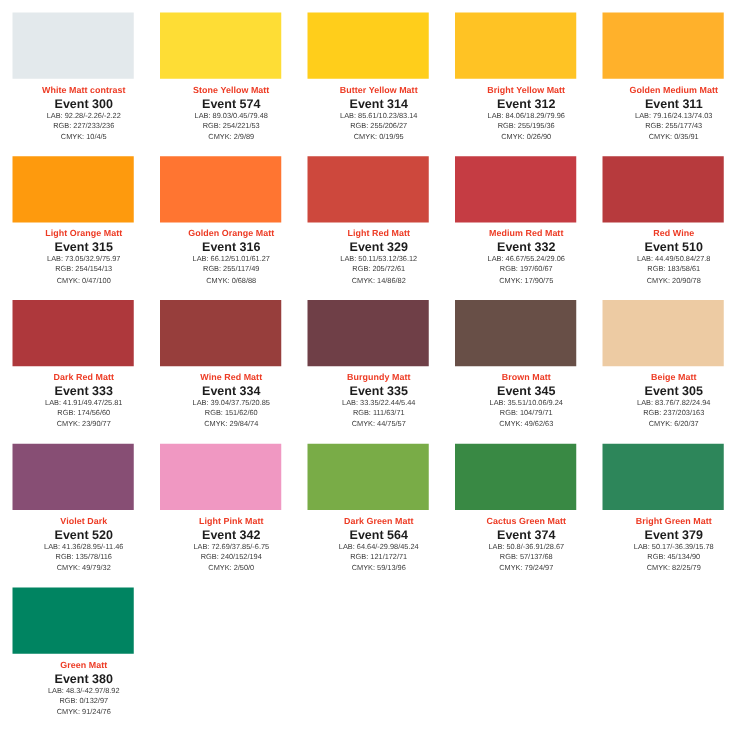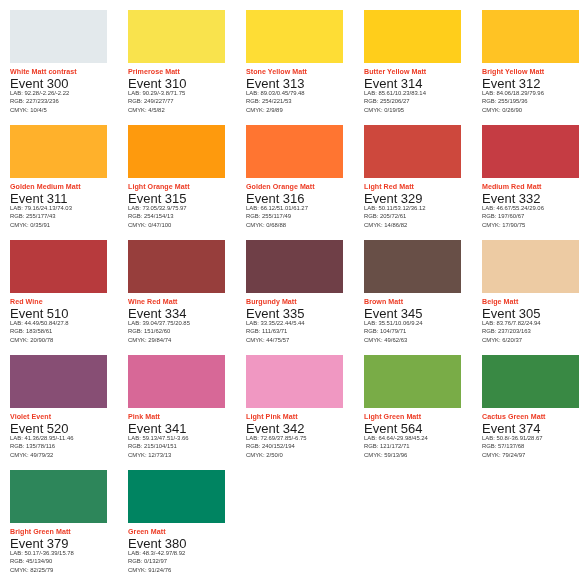--- a/index.html
+++ b/index.html
@@ -14,20 +14,21 @@
     overflow: hidden;
   }
   #grid {
     display: grid;
     grid-template-columns: repeat(5, 114px);
     grid-template-rows: repeat(5, 114px);
     column-gap: 4px;
     row-gap: 1px;
     padding: 10px 0 0 10px;
     box-sizing: border-box;
+    text-align: center;
   }
   .swatch-card {
     width: 114px;
     height: 114px;
     position: relative;
     box-sizing: border-box;
   }
   .swatch-chip {
     width: 97px;
     height: 53px;
@@ -37,22 +38,22 @@
     color: #ed3b24;
     font-size: 7.1px;
     font-weight: bold;
     letter-spacing: 0.05px;
     margin-top: 4.5px;
     line-height: 8px;
     white-space: nowrap;
   }
   .swatch-event {
     color: #1c1c1c;
-    font-size: 13px;
-    font-weight: normal;
+    font-size: 10px;
+    font-weight: bold;
     margin-top: 3.5px;
     line-height: 9px;
     white-space: nowrap;
   }
   .swatch-spec {
     color: #3a3a3a;
     font-size: 5.9px;
     line-height: 7.6px;
     margin-top: 1px;
     white-space: nowrap;
@@ -69,33 +70,23 @@
       <div class="swatch-chip" style="background: rgb(227, 233, 236);"></div>
       <div class="swatch-name">White Matt contrast</div>
       <div class="swatch-event">Event 300</div>
       <div class="spec-block">
         <div class="swatch-spec">LAB: 92.28/-2.26/-2.22</div>
         <div class="swatch-spec">RGB: 227/233/236</div>
         <div class="swatch-spec">CMYK: 10/4/5</div>
       </div>
     </div>
     <div class="swatch-card">
-      <div class="swatch-chip" style="background: rgb(249, 227, 77);"></div>
-      <div class="swatch-name">Primerose Matt</div>
-      <div class="swatch-event">Event 310</div>
-      <div class="spec-block">
-        <div class="swatch-spec">LAB: 90.29/-3.8/71.75</div>
-        <div class="swatch-spec">RGB: 249/227/77</div>
-        <div class="swatch-spec">CMYK: 4/5/82</div>
-      </div>
-    </div>
-    <div class="swatch-card">
       <div class="swatch-chip" style="background: rgb(254, 221, 53);"></div>
       <div class="swatch-name">Stone Yellow Matt</div>
-      <div class="swatch-event">Event 313</div>
+      <div class="swatch-event">Event 574</div>
       <div class="spec-block">
         <div class="swatch-spec">LAB: 89.03/0.45/79.48</div>
         <div class="swatch-spec">RGB: 254/221/53</div>
         <div class="swatch-spec">CMYK: 2/9/89</div>
       </div>
     </div>
     <div class="swatch-card">
       <div class="swatch-chip" style="background: rgb(255, 206, 27);"></div>
       <div class="swatch-name">Butter Yellow Matt</div>
       <div class="swatch-event">Event 314</div>
@@ -169,20 +160,30 @@
       <div class="swatch-chip" style="background: rgb(183, 58, 61);"></div>
       <div class="swatch-name">Red Wine</div>
       <div class="swatch-event">Event 510</div>
       <div class="spec-block">
         <div class="swatch-spec">LAB: 44.49/50.84/27.8</div>
         <div class="swatch-spec">RGB: 183/58/61</div>
         <div class="swatch-spec">CMYK: 20/90/78</div>
       </div>
     </div>
     <div class="swatch-card">
+      <div class="swatch-chip" style="background: rgb(174, 56, 60);"></div>
+      <div class="swatch-name">Dark Red Matt</div>
+      <div class="swatch-event">Event 333</div>
+      <div class="spec-block">
+        <div class="swatch-spec">LAB: 41.91/49.47/25.81</div>
+        <div class="swatch-spec">RGB: 174/56/60</div>
+        <div class="swatch-spec">CMYK: 23/90/77</div>
+      </div>
+    </div>
+    <div class="swatch-card">
       <div class="swatch-chip" style="background: rgb(151, 62, 60);"></div>
       <div class="swatch-name">Wine Red Matt</div>
       <div class="swatch-event">Event 334</div>
       <div class="spec-block">
         <div class="swatch-spec">LAB: 39.04/37.75/20.85</div>
         <div class="swatch-spec">RGB: 151/62/60</div>
         <div class="swatch-spec">CMYK: 29/84/74</div>
       </div>
     </div>
     <div class="swatch-card">
@@ -210,51 +211,41 @@
       <div class="swatch-name">Beige Matt</div>
       <div class="swatch-event">Event 305</div>
       <div class="spec-block">
         <div class="swatch-spec">LAB: 83.76/7.82/24.94</div>
         <div class="swatch-spec">RGB: 237/203/163</div>
         <div class="swatch-spec">CMYK: 6/20/37</div>
       </div>
     </div>
     <div class="swatch-card">
       <div class="swatch-chip" style="background: rgb(135, 78, 116);"></div>
-      <div class="swatch-name">Violet Event</div>
+      <div class="swatch-name">Violet Dark</div>
       <div class="swatch-event">Event 520</div>
       <div class="spec-block">
         <div class="swatch-spec">LAB: 41.36/28.95/-11.46</div>
         <div class="swatch-spec">RGB: 135/78/116</div>
         <div class="swatch-spec">CMYK: 49/79/32</div>
       </div>
     </div>
     <div class="swatch-card">
-      <div class="swatch-chip" style="background: rgb(215, 104, 151);"></div>
-      <div class="swatch-name">Pink Matt</div>
-      <div class="swatch-event">Event 341</div>
-      <div class="spec-block">
-        <div class="swatch-spec">LAB: 59.13/47.51/-3.66</div>
-        <div class="swatch-spec">RGB: 215/104/151</div>
-        <div class="swatch-spec">CMYK: 12/73/13</div>
-      </div>
-    </div>
-    <div class="swatch-card">
       <div class="swatch-chip" style="background: rgb(240, 152, 194);"></div>
       <div class="swatch-name">Light Pink Matt</div>
       <div class="swatch-event">Event 342</div>
       <div class="spec-block">
         <div class="swatch-spec">LAB: 72.69/37.85/-6.75</div>
         <div class="swatch-spec">RGB: 240/152/194</div>
         <div class="swatch-spec">CMYK: 2/50/0</div>
       </div>
     </div>
     <div class="swatch-card">
       <div class="swatch-chip" style="background: rgb(121, 172, 71);"></div>
-      <div class="swatch-name">Light Green Matt</div>
+      <div class="swatch-name">Dark Green Matt</div>
       <div class="swatch-event">Event 564</div>
       <div class="spec-block">
         <div class="swatch-spec">LAB: 64.64/-29.98/45.24</div>
         <div class="swatch-spec">RGB: 121/172/71</div>
         <div class="swatch-spec">CMYK: 59/13/96</div>
       </div>
     </div>
     <div class="swatch-card">
       <div class="swatch-chip" style="background: rgb(57, 137, 68);"></div>
       <div class="swatch-name">Cactus Green Matt</div>

